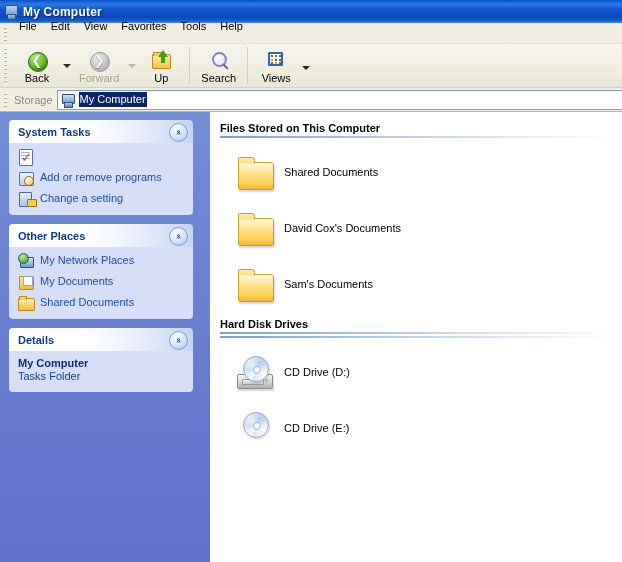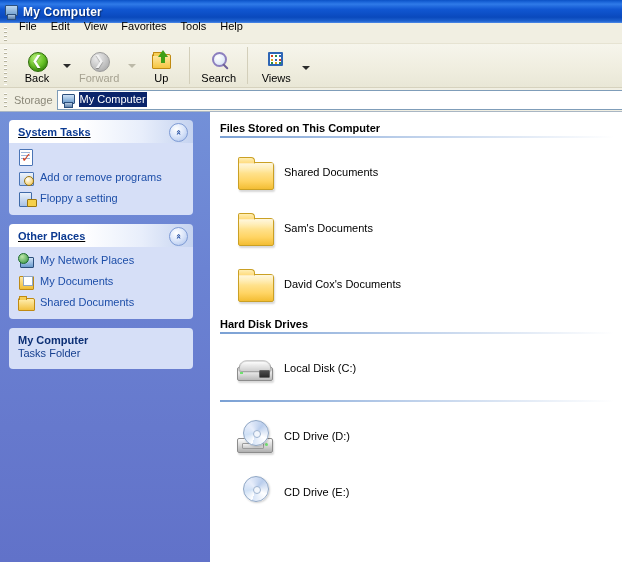--- a/index.html
+++ b/index.html
@@ -282,21 +282,20 @@
     overflow: hidden;
     box-shadow: 0 0 0 0 transparent;
   }
   .pane-head {
     height: 23px;
     background: linear-gradient(to right, #ffffff 0%, #ffffff 40%, #e8eefb 72%, #c5d3f0 100%);
     display:flex; align-items:center;
     position:relative;
     padding-left:9px;
     box-sizing:border-box;
-    text-decoration:underline;
   }
   .pane-title {
     font-size: 11px; font-weight:bold; color:#0c3a91;
     white-space:nowrap;
   }
   .chev {
     position:absolute; right:5px; top:3px;
     width:17px;height:17px;border-radius:50%;
     background: radial-gradient(circle at 38% 30%, #ffffff 0%, #dde7fa 45%, #a9c0ea 100%);
     border:1px solid #7e9bd4;
@@ -594,21 +593,21 @@
             <div class="task-ico">
               <div class="ic-box"></div>
                 <div class="ic-clock"></div>
             </div>
             <div class="task-label">Add or remove programs</div>
           </div>
           <div class="task">
             <div class="task-ico">
               <div class="ic-cp"></div>
             </div>
-            <div class="task-label">Floppy a setting</div>
+            <div class="task-label">Change a setting</div>
           </div>
         </div>
       </div>
 
       <div class="pane">
         <div class="pane-head">
           <div class="pane-title">Other Places</div>
           <div class="chev">
             <span style="transform:rotate(90deg);display:block;">«</span>
           </div>
@@ -630,20 +629,26 @@
           <div class="task">
             <div class="task-ico">
               <div class="ic-folder"></div>
             </div>
             <div class="task-label">Shared Documents</div>
           </div>
         </div>
       </div>
 
       <div class="pane">
+        <div class="pane-head">
+          <div class="pane-title">Details</div>
+          <div class="chev">
+            <span style="transform:rotate(90deg);display:block;">«</span>
+          </div>
+        </div>
         <div class="pane-body detail">
           <div class="detail-title">My Computer</div>
           <div class="detail-sub">Tasks Folder</div>
         </div>
       </div>
 
     </div>
 
     <div class="content">
 
@@ -654,47 +659,34 @@
           <div class="item">
             <div class="iwrap">
                 <div class="bigfolder"></div>
               </div>
             <div class="ilabel">Shared Documents</div>
           </div>
           <div class="item">
             <div class="iwrap">
                 <div class="bigfolder"></div>
               </div>
-            <div class="ilabel">Sam's Documents</div>
+            <div class="ilabel">David Cox's Documents</div>
           </div>
           <div class="item">
             <div class="iwrap">
                 <div class="bigfolder"></div>
               </div>
-            <div class="ilabel">David Cox's Documents</div>
+            <div class="ilabel">Sam's Documents</div>
           </div>
         </div>
       </div>
 
       <div>
         <div class="group-head">Hard Disk Drives</div>
         <div class="group-rule"></div>
-        <div class="group-items">
-          <div class="item">
-            <div class="iwrap">
-              <div class="hdd">
-                <div class="hdd-body"></div>
-                <div class="hdd-top"></div>
-                <div class="hdd-slot"></div>
-                <div class="hdd-led"></div>
-              </div>
-            </div>
-            <div class="ilabel">Local Disk (C:)</div>
-          </div>
-        </div>
       </div>
 
       <div>
         <div class="group-rule"></div>
         <div class="group-items">
           <div class="item">
             <div class="iwrap">
               <div class="cd">
                 <div class="cd-drive"></div>
                 <div class="cd-slot"></div>

